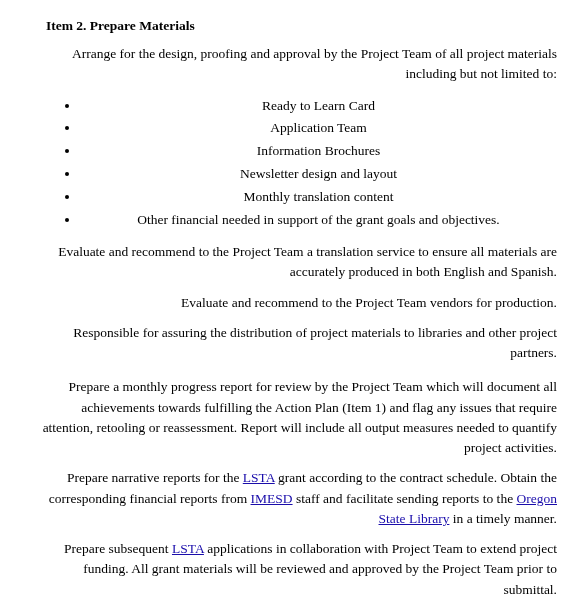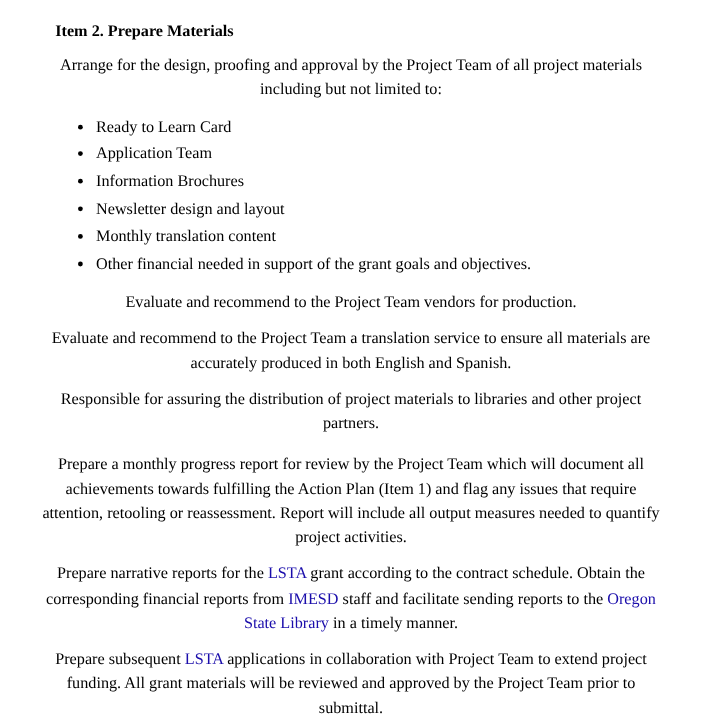--- a/index.html
+++ b/index.html
@@ -20,63 +20,65 @@
 
     .section-title {
       font-weight: bold;
       margin-bottom: 10px;
       padding-left: 18px;
     }
 
     .paragraph {
       margin-bottom: 10px;
       line-height: 1.5;
-      text-align: center;
+      text-align: right;
     }
 
     ul.bullet-list {
       list-style: disc;
       margin-left: 52px;
       margin-bottom: 10px;
       line-height: 1.7;
+      text-align: center;
     }
 
     ul.bullet-list li {
       color: #000000;
     }
 
     .section-gap {
       margin-top: 14px;
     }
 
     span.linked {
       color: #1a0dab;
+      text-decoration: underline;
     }
   </style>
 </head>
 <body>
 
 <div>
   <p class="section-title">Item 2. Prepare Materials</p>
 
   <p class="paragraph">Arrange for the design, proofing and approval by the Project Team of all project materials including but not limited to:</p>
 
   <ul class="bullet-list">
     <li>Ready to Learn Card</li>
     <li>Application Team</li>
     <li>Information Brochures</li>
     <li>Newsletter design and layout</li>
     <li>Monthly translation content</li>
     <li>Other financial needed in support of the grant goals and objectives.</li>
   </ul>
 
-  <p class="paragraph">Evaluate and recommend to the Project Team vendors for production.</p>
   <p class="paragraph">
     <span>Evaluate and recommend to the Project Team a translation service to ensure all materials are accurately produced in both English and Spanish.</span>
   </p>
+  <p class="paragraph">Evaluate and recommend to the Project Team vendors for production.</p>
   <p class="paragraph">Responsible for assuring the distribution of project materials to libraries and other project partners.</p>
 </div>
 
 <div class="section-gap">
 
   <p class="paragraph">Prepare a monthly progress report for review by the Project Team which will document all achievements towards fulfilling the Action Plan (Item 1) and flag any issues that require attention, retooling or reassessment.  Report will include all output measures needed to quantify project activities.</p>
 
   <p class="paragraph">
     <span>Prepare narrative reports for the </span><span class="linked">LSTA</span><span> grant according to the contract schedule.  Obtain the corresponding financial reports from </span><span class="linked">IMESD</span><span> staff and facilitate sending reports to the </span><span class="linked">Oregon State Library</span><span> in a timely manner.</span>
   </p>

